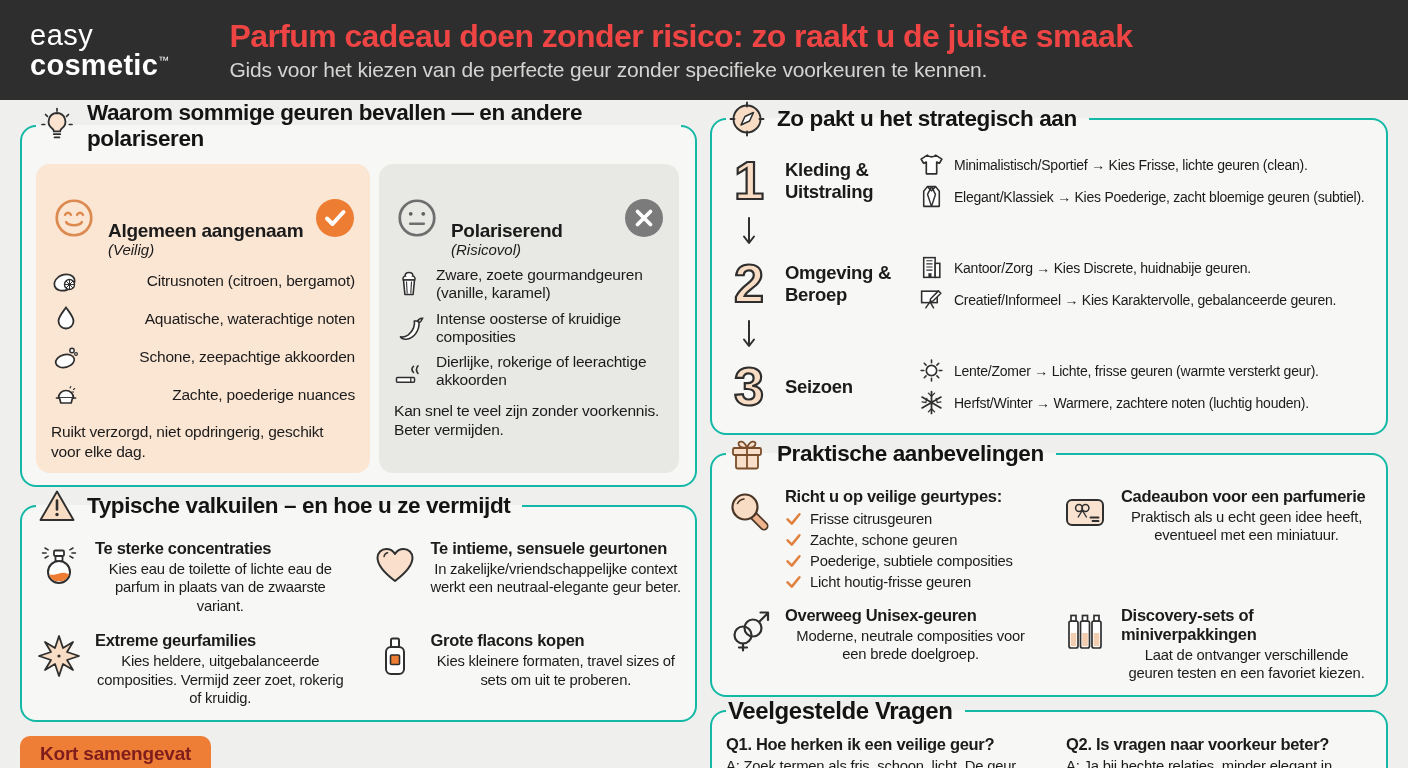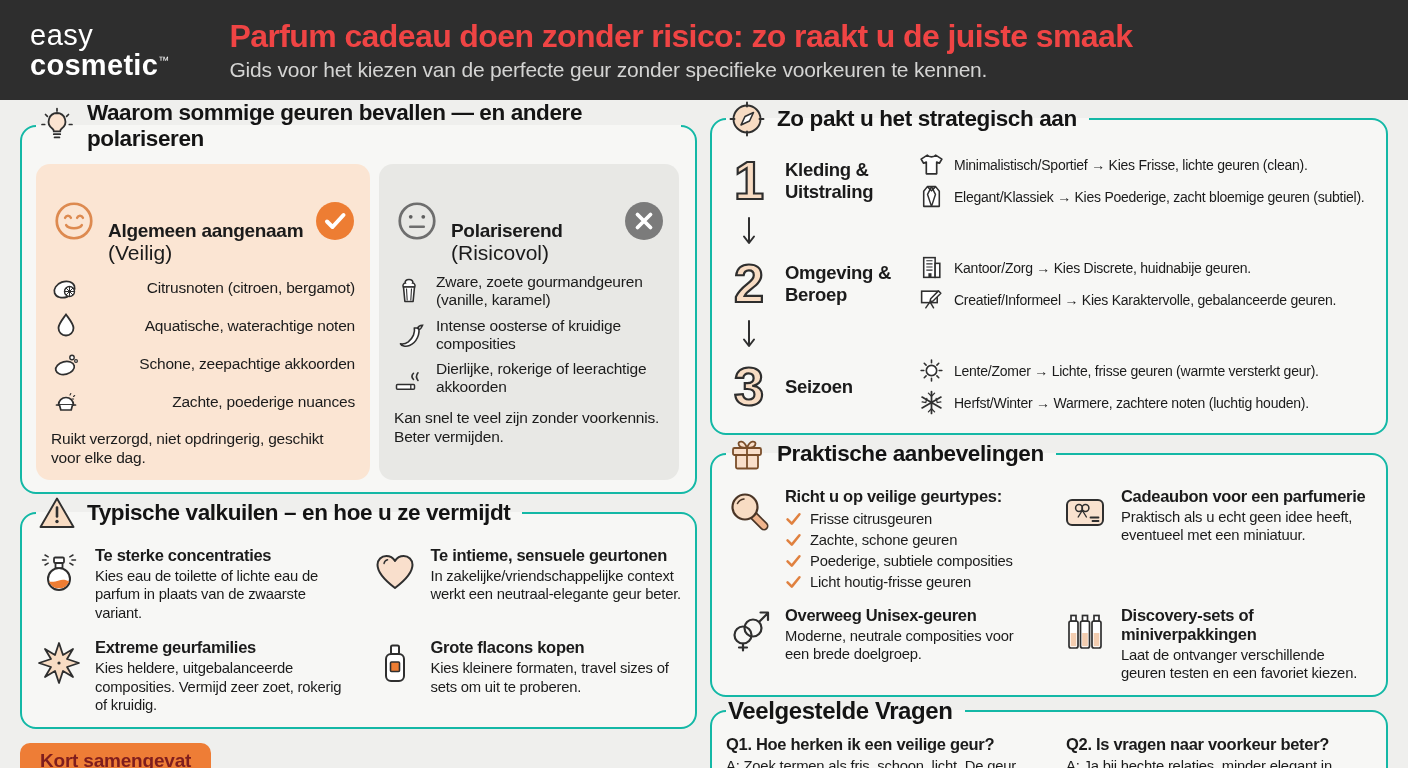--- a/index.html
+++ b/index.html
@@ -36,21 +36,21 @@
 
   
   .cards-row { display:flex; gap:9px; margin-top:8px; }
   .card { border-radius:14px; padding:13px 15px 12px; }
   .card-safe  { background:#fbe5d3; width:334px; }
   .card-risky { background:#e8e8e5; width:300px; }
   .card-head { display:flex; align-items:center; gap:11px; }
   .face-icon { width:46px; height:46px; flex:0 0 46px; }
   .face-icon svg { width:100%; height:100%; }
   .card-title { font-weight:700; font-size:19px; line-height:1.05; letter-spacing:-.3px;margin-top:44px; }
-  .card-subtitle { font-size:21px; line-height:1.15; }
+  .card-subtitle { font-size:15px; line-height:1.15;font-style:italic; }
   .badge { width:40px; height:40px; flex:0 0 40px; margin-left:auto; }
   .badge svg { width:100%; height:100%; }
   .card-item { display:flex; align-items:center; gap:12px; margin-top:8px; font-size:15.5px; letter-spacing:-.2px; line-height:1.15;justify-content:space-between; }
   .item-icon { width:30px; height:30px; flex:0 0 30px; }
   .item-icon svg { width:100%; height:100%; }
   .card-foot { margin-top:12px; font-size:15.5px; line-height:1.25; letter-spacing:-.2px; }
 
   
   .steps { margin-top:4px; }
   .step { display:flex; align-items:center; gap:13px; }
@@ -62,21 +62,21 @@
   .sl-icon { width:27px; height:27px; flex:0 0 27px; }
   .sl-icon svg { width:100%; height:100%; }
   .step-arrow { width:46px; display:flex; justify-content:center; padding:2px 0; }
 
   
   .grid2 { display:grid; grid-template-columns:1fr 1fr; column-gap:26px; row-gap:16px; margin-top:10px; }
   .gitem { display:flex; gap:13px; align-items:flex-start; }
   .g-icon { width:46px; height:46px; flex:0 0 46px; margin-top:2px; }
   .g-icon svg { width:100%; height:100%; }
   .g-title { font-weight:700; font-size:16.5px; letter-spacing:-.3px; }
-  .g-text { font-size:14.8px; line-height:1.25; margin-top:2px; letter-spacing:-.2px; }
+  .g-text { font-size:14.8px; line-height:1.25; margin-top:2px; letter-spacing:-.2px;text-align:center; }
   .chk { display:flex; align-items:center; gap:8px; font-size:14.8px; margin-top:4px; letter-spacing:-.2px; }
   .chk-icon { width:17px; height:17px; flex:0 0 17px; }
   .chk-icon svg { width:100%; height:100%; }
 
   
   .summary { margin-top:14px; }
   .sum-tab { display:inline-block; background:#ee7d36; color:#7f1d1d; font-weight:700; font-size:19px;
     padding:7px 20px 9px; border-radius:10px 10px 0 0; letter-spacing:-.2px; }
   .sum-body { background:#ee7d36; color:rgba(255,255,255,.96); font-size:16px; line-height:1.32;
     padding:12px 18px 14px; border-radius:0 14px 14px 14px; width:677px; letter-spacing:-.2px; }

